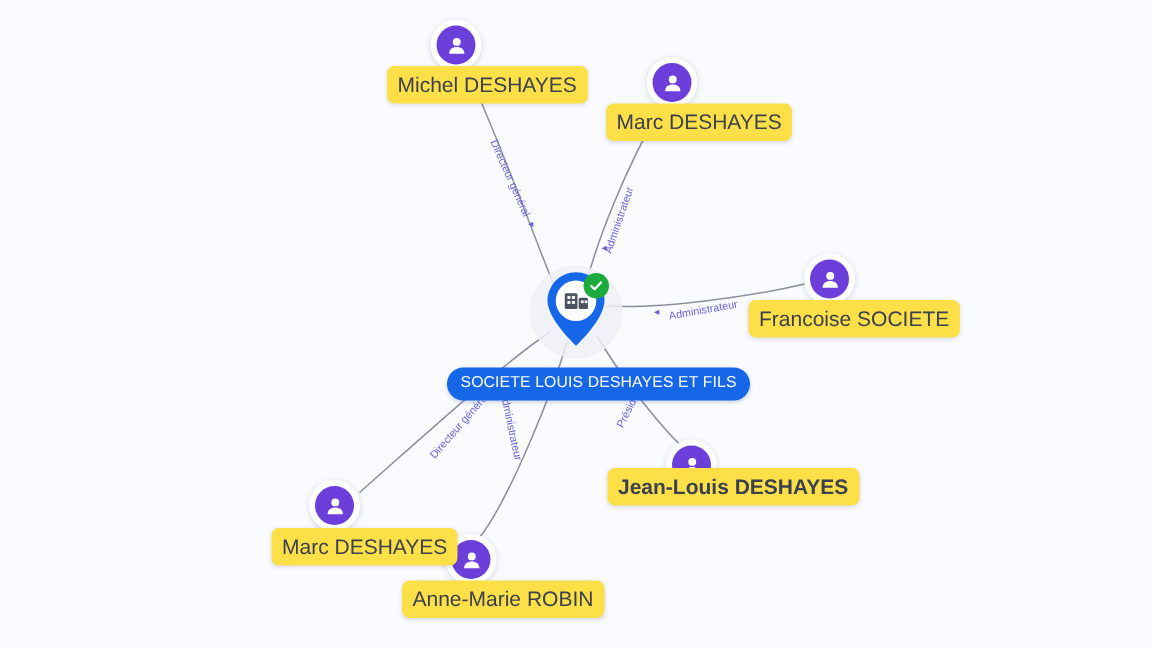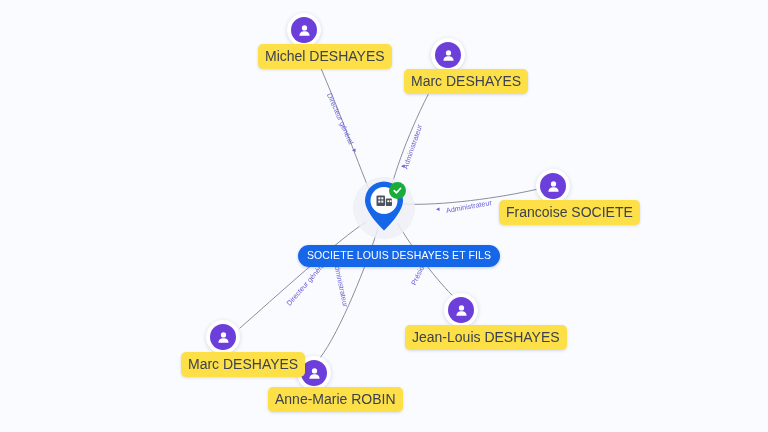--- a/index.html
+++ b/index.html
@@ -191,21 +191,21 @@
       </div>
       <div class="node-label" style="left: 499px; top: 200px;">Francoise SOCIETE</div>
       <div class="person-node" style="left: 444px; top: 293px;">
         <div class="person-disc">
           <svg viewBox="0 0 20 20" width="15" height="15">
             <circle cx="10" cy="6.6" r="3.5" fill="#ffffff"></circle>
             <path d="M3.2 17 C3.2 12.8 6.4 11 10 11 C13.6 11 16.8 12.8 16.8 17 Z" fill="#ffffff"></path>
           </svg>
         </div>
       </div>
-      <div class="node-label" style="left: 405px; top: 325px;">Jean-Louis DESHAYES</div>
+      <div class="node-label" style="left: 405px; top: 312px; font-weight: bold;">Jean-Louis DESHAYES</div>
       <div class="person-node" style="left: 297px; top: 356px;">
         <div class="person-disc">
           <svg viewBox="0 0 20 20" width="15" height="15">
             <circle cx="10" cy="6.6" r="3.5" fill="#ffffff"></circle>
             <path d="M3.2 17 C3.2 12.8 6.4 11 10 11 C13.6 11 16.8 12.8 16.8 17 Z" fill="#ffffff"></path>
           </svg>
         </div>
       </div>
       <div class="node-label" style="left: 268px; top: 387px; text-align: right;">Anne-Marie ROBIN</div>
       <div class="person-node" style="left: 206px; top: 320px;">

